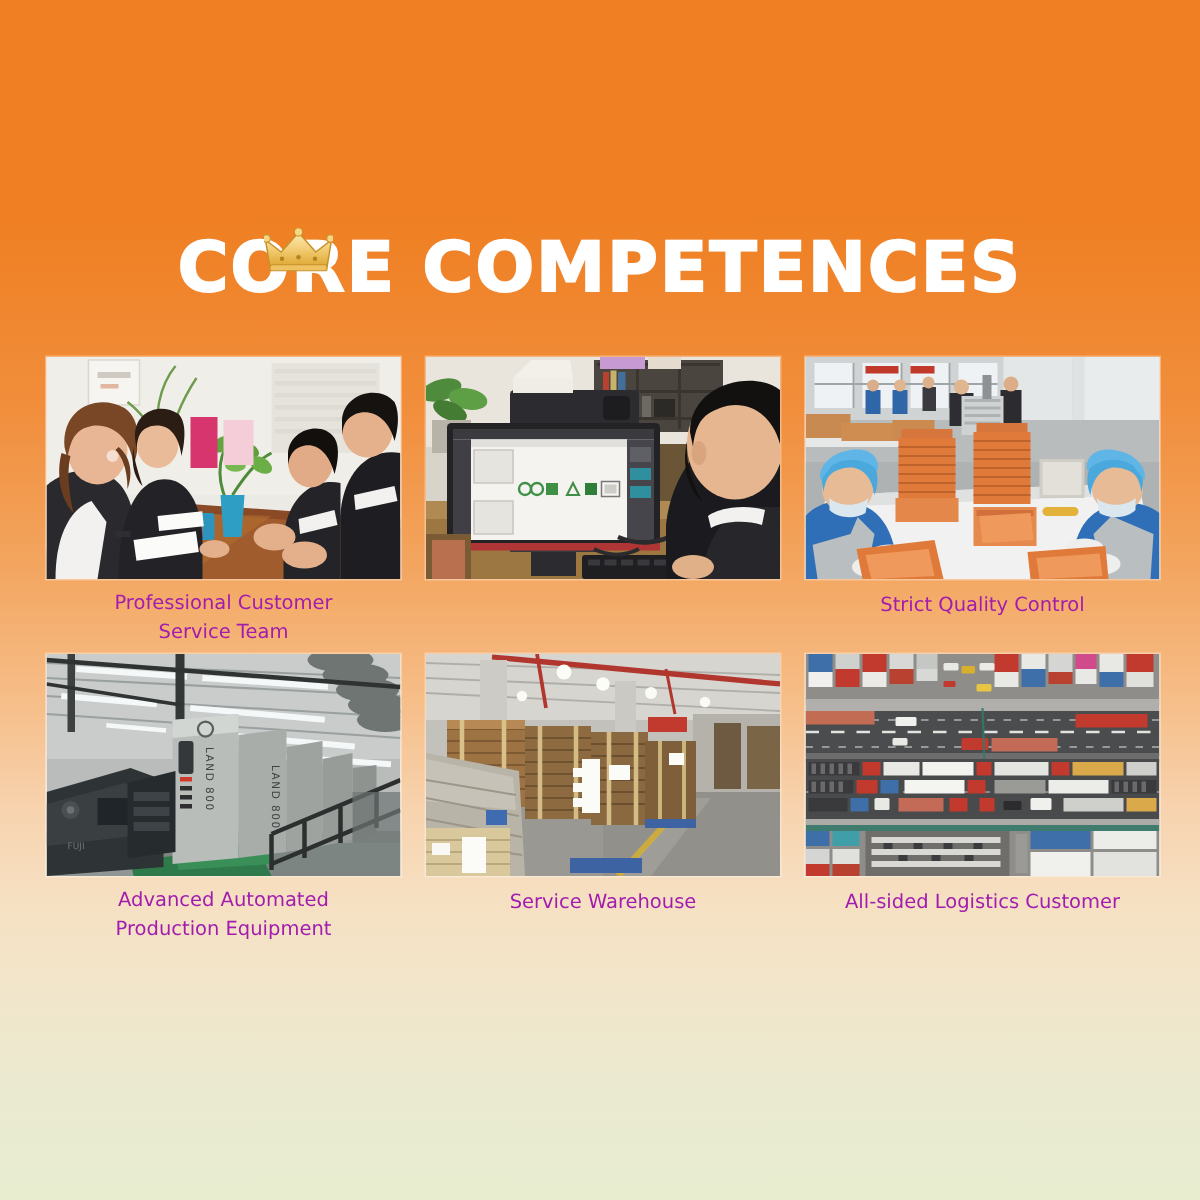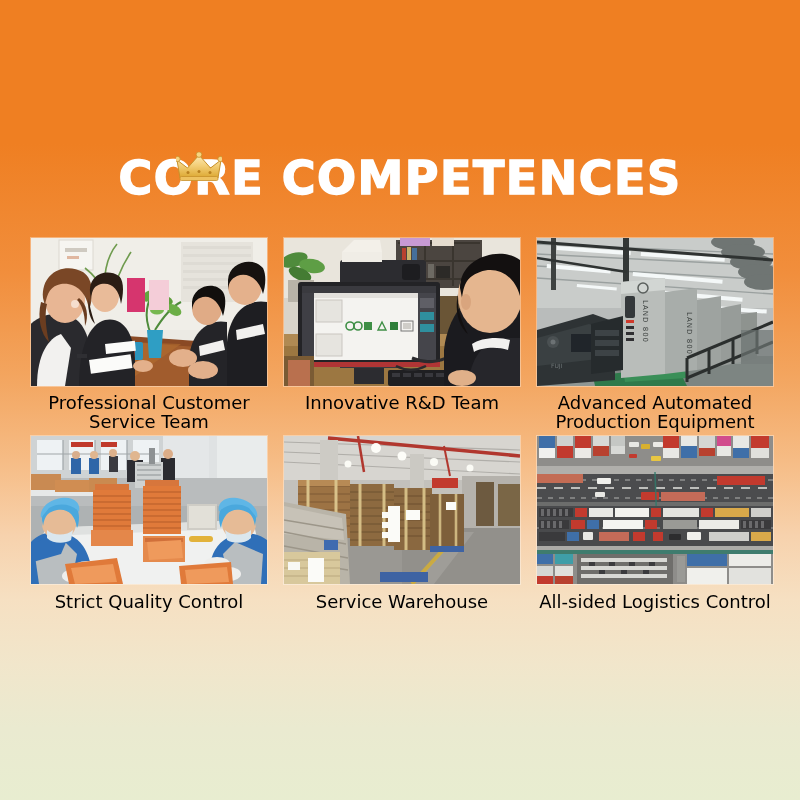--- a/index.html
+++ b/index.html
@@ -54,22 +54,22 @@
     width:236px;height:148px;
     background:#ffffff;
     overflow:hidden;position:relative;
     box-shadow:0 0 0 1px rgba(255,255,255,.35);
   }
   .thumb svg{display:block;width:236px;height:148px;}
   .caption{
     display:block;
     width:236px;
     text-align:center;
-    color:#000000;
-    font-size:18px;
+    color:#a21caf;
+    font-size:13px;
     line-height:19px;
     font-weight:500;
     padding-top:7px;
     min-height:45px;
     box-sizing:border-box;
     white-space:pre-line;
     font-family:"DejaVu Sans","Liberation Sans",sans-serif;
   }
   .row2 .caption{padding-top:8px;}
 </style>
@@ -282,115 +282,20 @@
             <ellipse cx="182" cy="64" rx="5" ry="8" fill="#d9a57e"></ellipse>
             <path d="M188 106 C196 100 214 98 226 102 L224 112 C212 108 196 110 190 114 Z" fill="#f2f1ef"></path>
           </g>
 
           <ellipse cx="178" cy="140" rx="14" ry="8" fill="#e0b089"></ellipse>
 
           <rect x="0" y="118" width="30" height="30" fill="#7a5b34"></rect>
           <rect x="4" y="122" width="22" height="26" fill="#b9704e"></rect>
         </svg>
       </div>
-      <span class="caption">Innovative R&amp;D Team</span>
-    </div>
-
-    <div class="cell">
-      <div class="thumb">
-        <svg viewBox="0 0 236 148" preserveAspectRatio="xMidYMid slice">
-          <rect width="236" height="148" fill="#b9bcbb"></rect>
-
-          <rect x="0" y="0" width="236" height="70" fill="#c9ccca"></rect>
-          <g stroke="#9aa09f" stroke-width="1.4" fill="none">
-            <path d="M0 6 L236 16"></path>
-              <path d="M0 16 L236 28"></path>
-              <path d="M0 28 L236 42"></path>
-            <path d="M0 40 L236 56"></path>
-          </g>
-
-          <g fill="#f4f8f8">
-            <rect x="20" y="8" width="74" height="4" transform="rotate(4 20 8)"></rect>
-            <rect x="104" y="14" width="84" height="4" transform="rotate(4 104 14)"></rect>
-            <rect x="10" y="26" width="64" height="4" transform="rotate(5 10 26)"></rect>
-            <rect x="96" y="34" width="90" height="4" transform="rotate(5 96 34)"></rect>
-            <rect x="118" y="52" width="88" height="4" transform="rotate(5 118 52)"></rect>
-            <rect x="150" y="66" width="80" height="4" transform="rotate(4 150 66)"></rect>
-            <rect x="40" y="46" width="40" height="3" transform="rotate(5 40 46)"></rect>
-          </g>
-
-          <g fill="#6f7573">
-            <ellipse cx="196" cy="4" rx="22" ry="8"></ellipse>
-            <ellipse cx="206" cy="14" rx="22" ry="8"></ellipse>
-            <ellipse cx="214" cy="24" rx="21" ry="8"></ellipse>
-            <ellipse cx="221" cy="34" rx="20" ry="8"></ellipse>
-            <ellipse cx="226" cy="44" rx="19" ry="8"></ellipse>
-          </g>
-
-          <rect x="14" y="0" width="5" height="52" fill="#3d4140"></rect>
-          <rect x="86" y="0" width="6" height="46" fill="#333736"></rect>
-          <path d="M0 4 L236 22" stroke="#2f3332" stroke-width="3" fill="none"></path>
-          <path d="M0 20 L90 34" stroke="#2f3332" stroke-width="2.5" fill="none"></path>
-
-          <rect x="0" y="118" width="236" height="30" fill="#8f9794"></rect>
-          <rect x="60" y="126" width="176" height="22" fill="#7d8582"></rect>
-
-          <path d="M56 138 L140 128 L150 148 L58 148 Z" fill="#2f7a4b"></path>
-          <path d="M86 132 L146 126 L150 140 L88 144 Z" fill="#3a8f58"></path>
-
-          <path d="M84 44 L128 40 L128 136 L84 140 Z" fill="#b9bdba"></path>
-          <path d="M84 44 L128 40 L128 52 L84 56 Z" fill="#d2d6d3"></path>
-          <path d="M128 54 L160 50 L160 132 L128 136 Z" fill="#a8adaa"></path>
-          <path d="M160 62 L184 58 L184 128 L160 132 Z" fill="#9ea3a0"></path>
-          <path d="M184 70 L204 66 L204 124 L184 128 Z" fill="#979c99"></path>
-          <path d="M204 76 L220 74 L220 120 L204 124 Z" fill="#8e938f"></path>
-
-          <g fill="#3e4341" font-family="DejaVu Sans" font-size="7" letter-spacing="1">
-            <text transform="translate(106 62) rotate(90)">LAND 800</text>
-            <text transform="translate(150 74) rotate(90)">LAND 800</text>
-          </g>
-          <circle cx="106" cy="50" r="5" fill="none" stroke="#5a5f5d" stroke-width="1.5"></circle>
-
-          <rect x="88" y="58" width="10" height="22" rx="2" fill="#34383a"></rect>
-          <g fill="#cf3a2c">
-              <rect x="89" y="82" width="8" height="3"></rect>
-            </g>
-          <g fill="#2f2f32">
-            <rect x="89" y="88" width="8" height="3"></rect>
-              <rect x="89" y="94" width="8" height="3"></rect>
-            <rect x="89" y="100" width="8" height="3"></rect>
-          </g>
-
-          <path d="M0 92 L56 76 L78 84 L78 142 L0 148 Z" fill="#2e3335"></path>
-          <path d="M0 100 L52 86 L70 92 L70 120 L0 128 Z" fill="#3a4042"></path>
-          <circle cx="16" cy="104" r="6" fill="#4a5052"></circle>
-          <circle cx="16" cy="104" r="2.5" fill="#6c7274"></circle>
-          <rect x="34" y="96" width="26" height="18" fill="#20252a"></rect>
-          <text x="14" y="130" fill="#6d7476" font-family="DejaVu Sans" font-size="6">FUJI</text>
-
-          <path d="M54 86 L86 78 L86 132 L54 136 Z" fill="#262b2d"></path>
-          <g fill="#3d4346">
-            <rect x="58" y="92" width="24" height="6"></rect>
-              <rect x="58" y="102" width="24" height="6"></rect>
-            <rect x="58" y="112" width="24" height="6"></rect>
-          </g>
-
-          <g stroke="#2b2f2e" stroke-width="3" fill="none">
-            <path d="M150 120 L236 84"></path>
-            <path d="M150 140 L236 104"></path>
-            <path d="M150 120 L150 144"></path>
-              <path d="M172 112 L172 136"></path>
-            <path d="M196 102 L196 126"></path>
-              <path d="M220 92 L220 116"></path>
-          </g>
-          <rect x="204" y="92" width="32" height="34" fill="#6e7573" opacity=".7"></rect>
-        </svg>
-      </div>
-      <span class="caption">Advanced Automated
-Production Equipment</span>
     </div>
 
     <div class="cell row2">
       <div class="thumb">
         <svg viewBox="0 0 236 148" preserveAspectRatio="xMidYMid slice">
           <rect width="236" height="148" fill="#d9dbdb"></rect>
 
           <rect x="0" y="0" width="236" height="46" fill="#cfd3d4"></rect>
           <g fill="#eef2f4">
             <rect x="6" y="4" width="26" height="30"></rect>
@@ -503,20 +408,114 @@
             <ellipse cx="198" cy="138" rx="12" ry="7" fill="#eeeeec"></ellipse>
           </g>
 
           <path d="M34 128 L86 122 L92 148 L38 148 Z" fill="#e07a3a"></path>
           <path d="M40 132 L82 128 L86 146 L44 148 Z" fill="#ef9a5c"></path>
           <path d="M148 130 L200 126 L202 148 L150 148 Z" fill="#e07a3a"></path>
           <path d="M154 134 L196 131 L198 146 L156 148 Z" fill="#ef9a5c"></path>
         </svg>
       </div>
       <span class="caption">Strict Quality Control</span>
+    </div>
+
+    <div class="cell">
+      <div class="thumb">
+        <svg viewBox="0 0 236 148" preserveAspectRatio="xMidYMid slice">
+          <rect width="236" height="148" fill="#b9bcbb"></rect>
+
+          <rect x="0" y="0" width="236" height="70" fill="#c9ccca"></rect>
+          <g stroke="#9aa09f" stroke-width="1.4" fill="none">
+            <path d="M0 6 L236 16"></path>
+              <path d="M0 16 L236 28"></path>
+              <path d="M0 28 L236 42"></path>
+            <path d="M0 40 L236 56"></path>
+          </g>
+
+          <g fill="#f4f8f8">
+            <rect x="20" y="8" width="74" height="4" transform="rotate(4 20 8)"></rect>
+            <rect x="104" y="14" width="84" height="4" transform="rotate(4 104 14)"></rect>
+            <rect x="10" y="26" width="64" height="4" transform="rotate(5 10 26)"></rect>
+            <rect x="96" y="34" width="90" height="4" transform="rotate(5 96 34)"></rect>
+            <rect x="118" y="52" width="88" height="4" transform="rotate(5 118 52)"></rect>
+            <rect x="150" y="66" width="80" height="4" transform="rotate(4 150 66)"></rect>
+            <rect x="40" y="46" width="40" height="3" transform="rotate(5 40 46)"></rect>
+          </g>
+
+          <g fill="#6f7573">
+            <ellipse cx="196" cy="4" rx="22" ry="8"></ellipse>
+            <ellipse cx="206" cy="14" rx="22" ry="8"></ellipse>
+            <ellipse cx="214" cy="24" rx="21" ry="8"></ellipse>
+            <ellipse cx="221" cy="34" rx="20" ry="8"></ellipse>
+            <ellipse cx="226" cy="44" rx="19" ry="8"></ellipse>
+          </g>
+
+          <rect x="14" y="0" width="5" height="52" fill="#3d4140"></rect>
+          <rect x="86" y="0" width="6" height="46" fill="#333736"></rect>
+          <path d="M0 4 L236 22" stroke="#2f3332" stroke-width="3" fill="none"></path>
+          <path d="M0 20 L90 34" stroke="#2f3332" stroke-width="2.5" fill="none"></path>
+
+          <rect x="0" y="118" width="236" height="30" fill="#8f9794"></rect>
+          <rect x="60" y="126" width="176" height="22" fill="#7d8582"></rect>
+
+          <path d="M56 138 L140 128 L150 148 L58 148 Z" fill="#2f7a4b"></path>
+          <path d="M86 132 L146 126 L150 140 L88 144 Z" fill="#3a8f58"></path>
+
+          <path d="M84 44 L128 40 L128 136 L84 140 Z" fill="#b9bdba"></path>
+          <path d="M84 44 L128 40 L128 52 L84 56 Z" fill="#d2d6d3"></path>
+          <path d="M128 54 L160 50 L160 132 L128 136 Z" fill="#a8adaa"></path>
+          <path d="M160 62 L184 58 L184 128 L160 132 Z" fill="#9ea3a0"></path>
+          <path d="M184 70 L204 66 L204 124 L184 128 Z" fill="#979c99"></path>
+          <path d="M204 76 L220 74 L220 120 L204 124 Z" fill="#8e938f"></path>
+
+          <g fill="#3e4341" font-family="DejaVu Sans" font-size="7" letter-spacing="1">
+            <text transform="translate(106 62) rotate(90)">LAND 800</text>
+            <text transform="translate(150 74) rotate(90)">LAND 800</text>
+          </g>
+          <circle cx="106" cy="50" r="5" fill="none" stroke="#5a5f5d" stroke-width="1.5"></circle>
+
+          <rect x="88" y="58" width="10" height="22" rx="2" fill="#34383a"></rect>
+          <g fill="#cf3a2c">
+              <rect x="89" y="82" width="8" height="3"></rect>
+            </g>
+          <g fill="#2f2f32">
+            <rect x="89" y="88" width="8" height="3"></rect>
+              <rect x="89" y="94" width="8" height="3"></rect>
+            <rect x="89" y="100" width="8" height="3"></rect>
+          </g>
+
+          <path d="M0 92 L56 76 L78 84 L78 142 L0 148 Z" fill="#2e3335"></path>
+          <path d="M0 100 L52 86 L70 92 L70 120 L0 128 Z" fill="#3a4042"></path>
+          <circle cx="16" cy="104" r="6" fill="#4a5052"></circle>
+          <circle cx="16" cy="104" r="2.5" fill="#6c7274"></circle>
+          <rect x="34" y="96" width="26" height="18" fill="#20252a"></rect>
+          <text x="14" y="130" fill="#6d7476" font-family="DejaVu Sans" font-size="6">FUJI</text>
+
+          <path d="M54 86 L86 78 L86 132 L54 136 Z" fill="#262b2d"></path>
+          <g fill="#3d4346">
+            <rect x="58" y="92" width="24" height="6"></rect>
+              <rect x="58" y="102" width="24" height="6"></rect>
+            <rect x="58" y="112" width="24" height="6"></rect>
+          </g>
+
+          <g stroke="#2b2f2e" stroke-width="3" fill="none">
+            <path d="M150 120 L236 84"></path>
+            <path d="M150 140 L236 104"></path>
+            <path d="M150 120 L150 144"></path>
+              <path d="M172 112 L172 136"></path>
+            <path d="M196 102 L196 126"></path>
+              <path d="M220 92 L220 116"></path>
+          </g>
+          <rect x="204" y="92" width="32" height="34" fill="#6e7573" opacity=".7"></rect>
+        </svg>
+      </div>
+      <span class="caption">Advanced Automated
+Production Equipment</span>
     </div>
 
     <div class="cell row2">
       <div class="thumb">
         <svg viewBox="0 0 236 148" preserveAspectRatio="xMidYMid slice">
           <rect width="236" height="148" fill="#c3c1bc"></rect>
 
           <rect x="0" y="0" width="236" height="44" fill="#d7d5d0"></rect>
           <g stroke="#b0aea9" stroke-width="1.2" fill="none">
             <path d="M0 6 L236 14"></path>
@@ -780,17 +779,17 @@
           </g>
           <g>
             <rect x="150" y="118" width="40" height="12" fill="#3f6fa8"></rect>
             <rect x="150" y="132" width="40" height="16" fill="#f0f0ec"></rect>
             <rect x="192" y="118" width="42" height="12" fill="#ececE8"></rect>
             <rect x="192" y="132" width="42" height="16" fill="#e2e2de"></rect>
             <rect x="140" y="120" width="8" height="26" fill="#9a9a96"></rect>
           </g>
         </svg>
       </div>
-      <span class="caption">All-sided Logistics Control</span>
+      <span class="caption">All-sided Logistics Customer</span>
     </div>
 
   </div>
 </div>
 
 </body></html>

